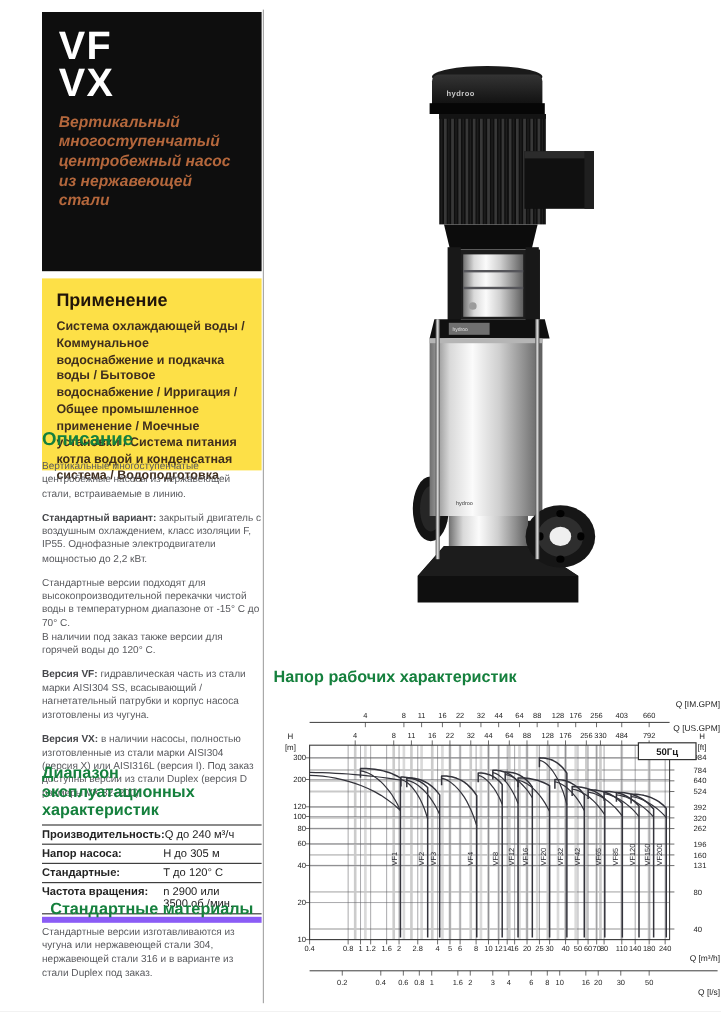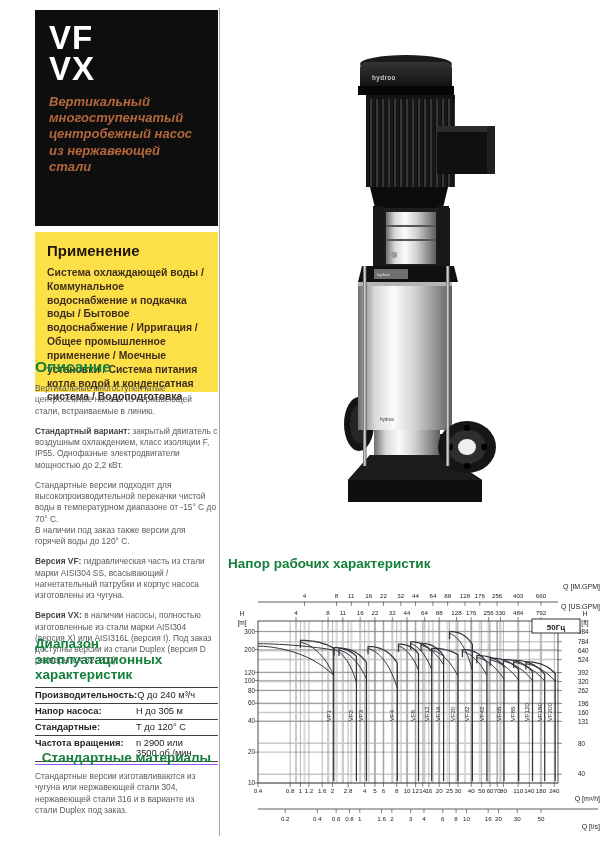--- a/index.html
+++ b/index.html
@@ -19,21 +19,21 @@
 
   .orange{color:#15803d;}
   section{position:absolute;left:35px;width:183px;}
   .desc{top:358px;}
   .desc h2{margin:0 0 7px;font-size:15.5px;}
   .desc p{margin:0 0 9px;font-size:8.4px;line-height:1.34;color:#595a5e;}
   .desc b{color:#45464a;}
 
   .range{top:636px;}
   .range h2{margin:0 0 4px;font-size:13.5px;line-height:1.16;}
-  #range-table{border-bottom:1px solid #8b5cf6;padding-bottom:2px;}
+  #range-table{border-bottom:5px solid #8b5cf6;padding-bottom:2px;}
   .trow{display:flex;border-top:1px solid #3f3f3f;padding:2.5px 0;font-size:9.3px;color:#232323;}
   .trow:last-child{border-bottom:1px solid #3f3f3f;}
   .tlabel{flex:0 0 101px;font-weight:bold;}
   .tvalue{white-space:pre-line;}
 
   .materials{top:750px;}
   .materials h2{margin:0 0 6px;font-size:13.5px;text-align:center;}
   .materials p{margin:0;font-size:8.4px;line-height:1.34;color:#595a5e;}
 
   .divider{position:absolute;left:219px;top:8px;width:1px;height:828px;background:#a9a9a9;}

